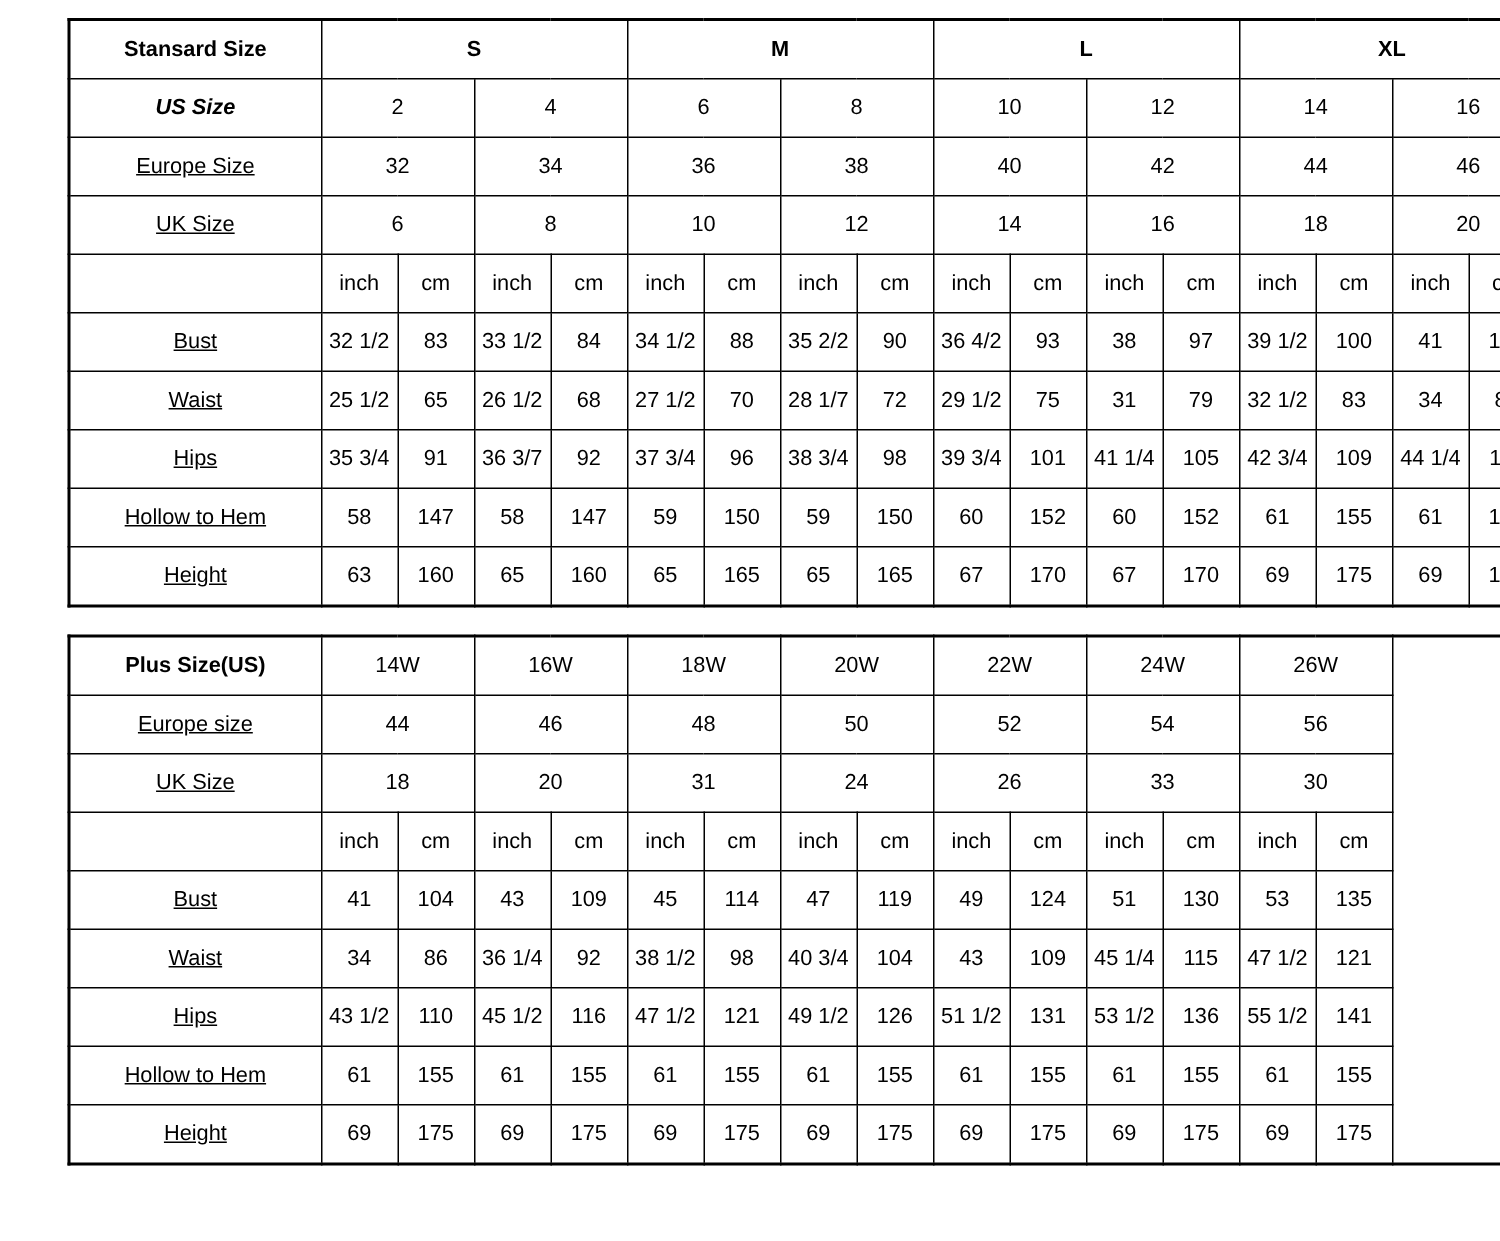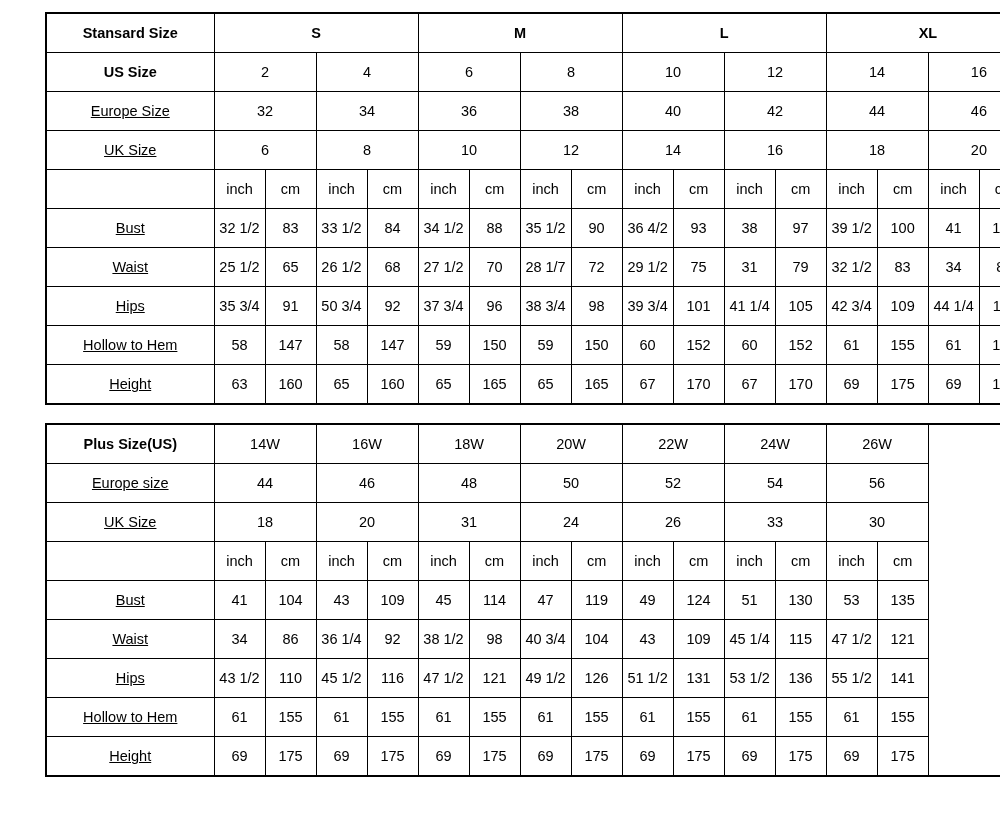--- a/index.html
+++ b/index.html
@@ -39,20 +39,21 @@
     white-space: nowrap;
     overflow: hidden;
   }
   td.rowhead {
     font-size: 15px;
     text-decoration: underline;
   }
   td.rowhead-bold {
     font-weight: bold;
     font-size: 16px;
+    font-style: italic;
   }
   td.grouphead {
     font-weight: bold;
     font-size: 16px;
   }
   td.unit {
     font-size: 14.5px;
   }
   td.empty {
     border: 1px solid #000;
@@ -157,21 +158,21 @@
       </tr>
 
       <tr>
         <td class="rowhead">Bust</td>
         <td>32 1/2</td>
         <td>83</td>
         <td>33 1/2</td>
         <td>84</td>
         <td>34 1/2</td>
         <td>88</td>
-        <td>35 1/2</td>
+        <td>35 2/2</td>
         <td>90</td>
         <td>36 4/2</td>
         <td>93</td>
         <td>38</td>
         <td>97</td>
         <td>39 1/2</td>
         <td>100</td>
         <td>41</td>
         <td>104</td>
       </tr>
@@ -193,21 +194,21 @@
         <td>32 1/2</td>
         <td>83</td>
         <td>34</td>
         <td>86</td>
       </tr>
 
       <tr>
         <td class="rowhead">Hips</td>
         <td>35 3/4</td>
         <td>91</td>
-        <td>50 3/4</td>
+        <td>36 3/7</td>
         <td>92</td>
         <td>37 3/4</td>
         <td>96</td>
         <td>38 3/4</td>
         <td>98</td>
         <td>39 3/4</td>
         <td>101</td>
         <td>41 1/4</td>
         <td>105</td>
         <td>42 3/4</td>

